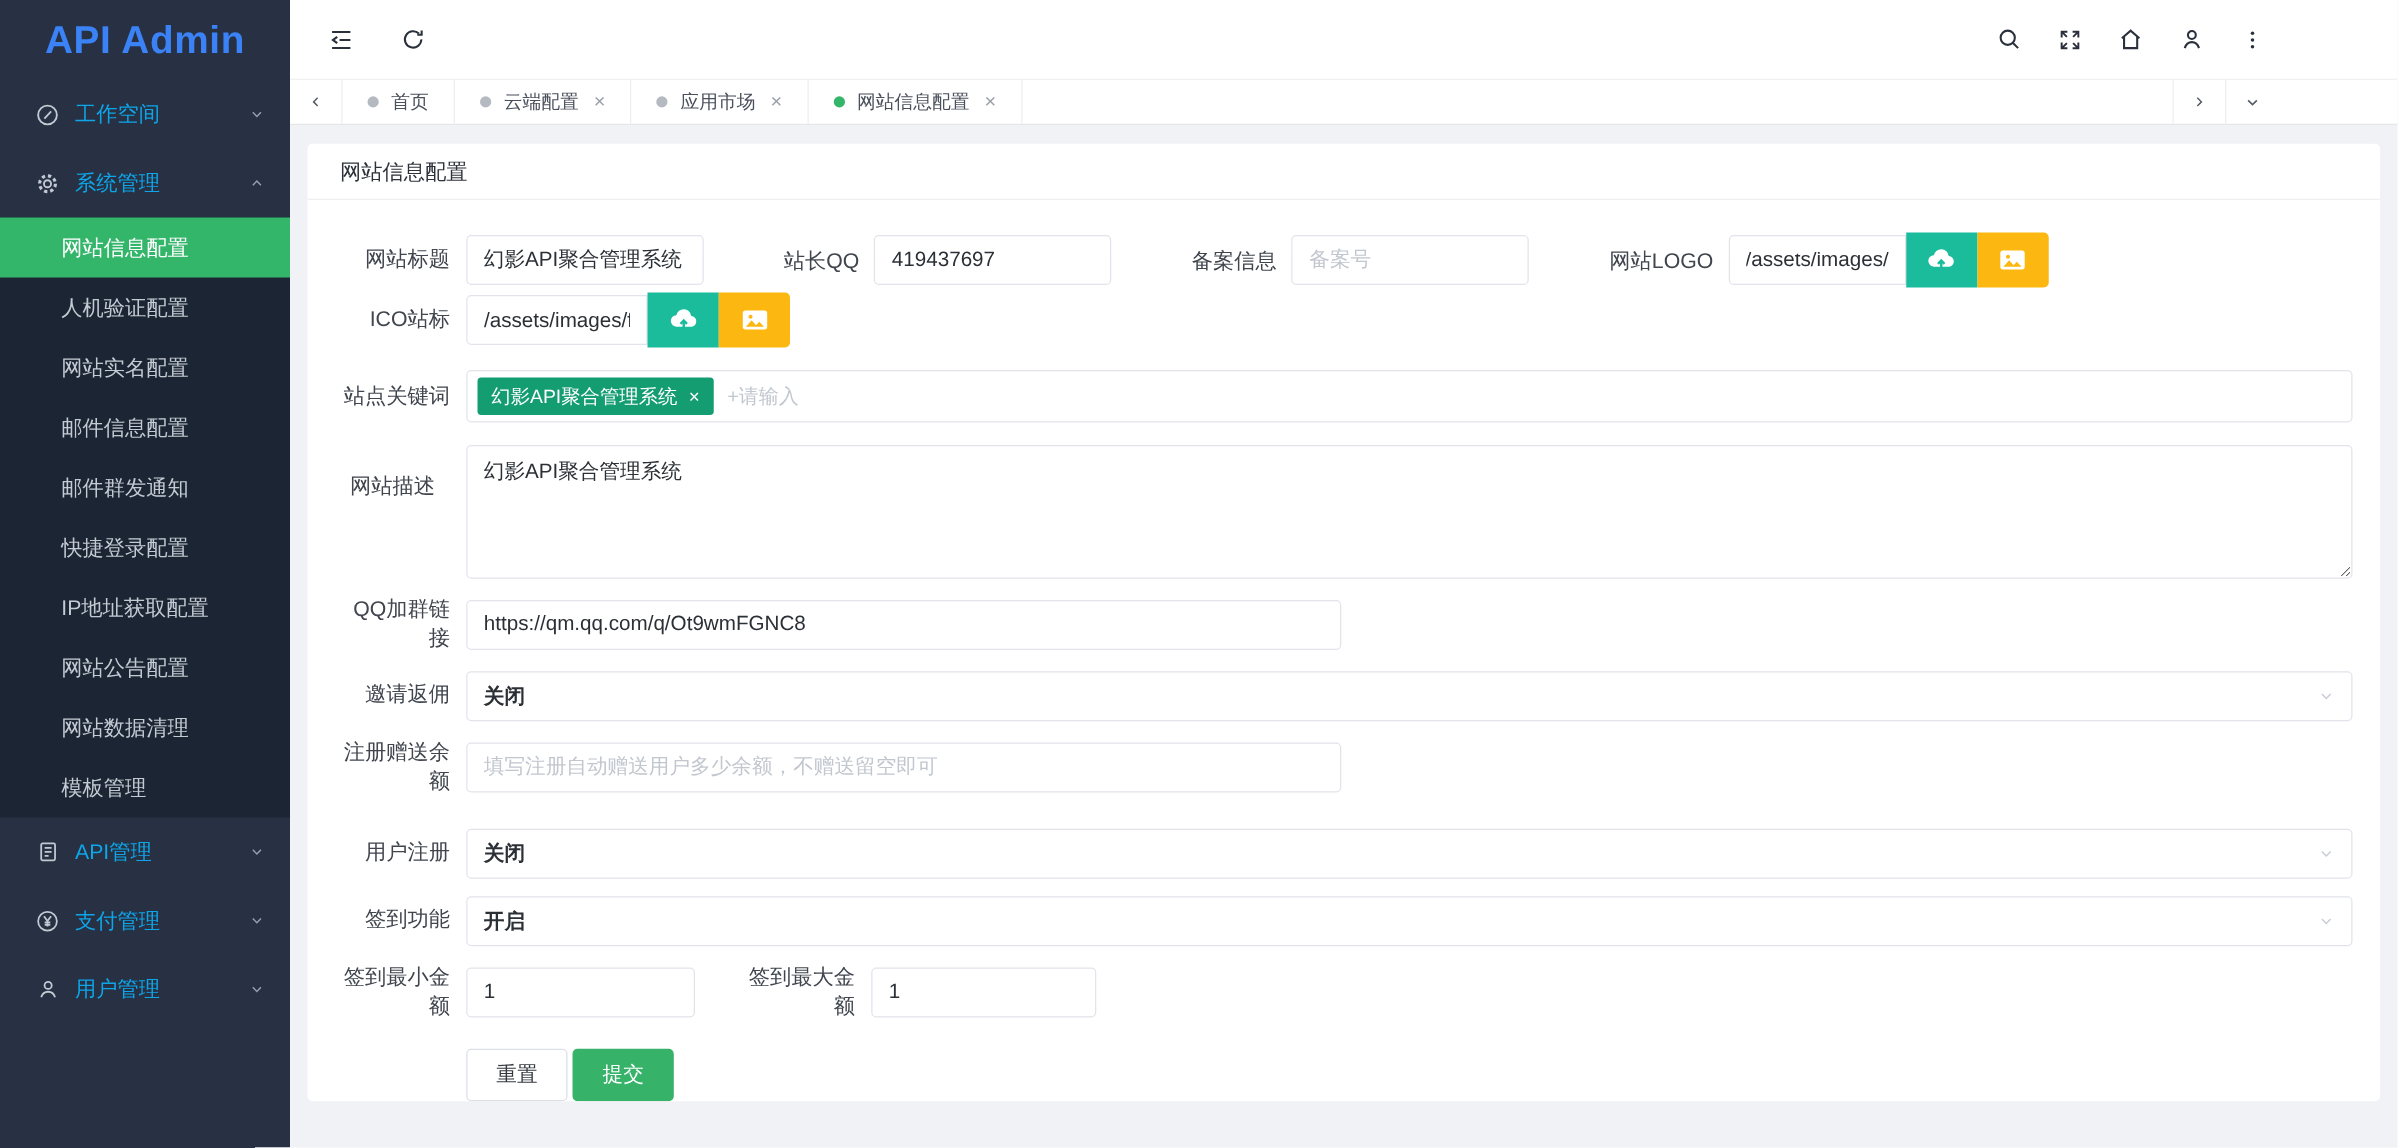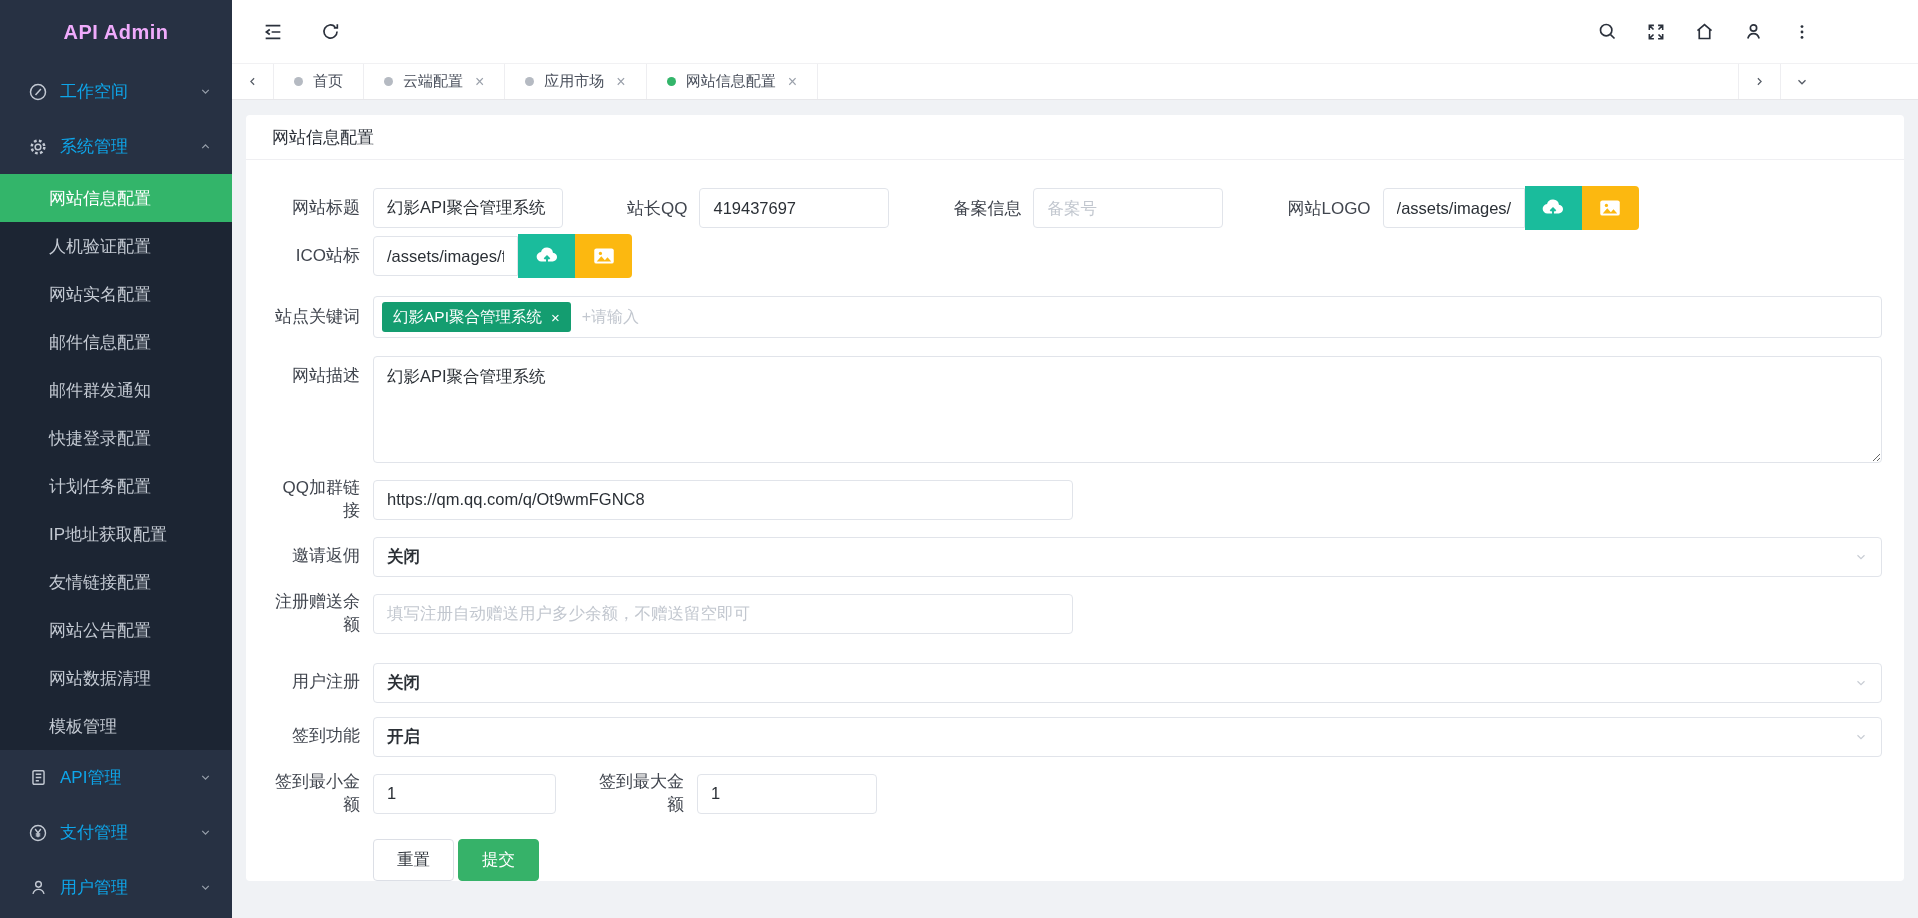--- a/index.html
+++ b/index.html
@@ -2,21 +2,21 @@
 <html><head>
 <meta charset="utf-8">
 <style>
   * { box-sizing: border-box; margin: 0; padding: 0; }
   html,body { width: 1918px; height: 918px; }
   body { font-family: "Liberation Sans", "DejaVu Sans", sans-serif; background:#f0f2f5; overflow:hidden; }
   .app { display:flex; width:1918px; height:918px; }
 
   
   .sidebar { width:232px; flex-shrink:0; background:#273143; color:#cdd2db; display:flex; flex-direction:column; }
-  .logo { height:64px; display:flex; align-items:center; justify-content:center; color:#f0abfc; font-size:20px; font-weight:bold; letter-spacing:.5px; }
+  .logo { height:64px; display:flex; align-items:center; justify-content:center; color:#3b82f6; font-size:31px; font-weight:bold; letter-spacing:.5px; }
   .side-item { height:55px; display:flex; align-items:center; padding:0 20px 0 27px; font-size:17px; cursor:pointer; color:#0ea5e9; }
   .side-item .s-icon { width:22px; height:22px; margin-right:11px; display:flex; align-items:center; justify-content:center; color:#c3c9d3; }
   .side-item .s-label { flex:1; }
   .chev { color:#98a0ac; display:flex; }
   .submenu { background:#1c2533; }
   .sub-item { height:48px; display:flex; align-items:center; padding-left:49px; font-size:17px; color:#c4cad3; cursor:pointer; }
   .sub-item.active { background:#33b56a; color:#ffffff; }
 
   
   .main { flex:1; display:flex; flex-direction:column; min-width:0; }
@@ -52,21 +52,21 @@
   .no-r { border-top-right-radius:0; border-bottom-right-radius:0; }
   .upbtn { width:57px; height:44px; border:none; display:flex; align-items:center; justify-content:center; cursor:pointer; }
   .upbtn.teal { background:#1abc9c; }
   .upbtn.yellow { background:#fcb810; border-radius:0 4px 4px 0; }
   .kwbox { flex:1; min-width:0; border:1px solid #e1e4ea; border-radius:4px; height:42px; display:flex; align-items:center; padding:0 8px; }
   .tag { background:#149d70; color:#fff; height:30px; display:flex; align-items:center; gap:9px; padding:0 11px; border-radius:3px; font-size:15.5px; white-space:nowrap; }
   .tag-x { cursor:pointer; font-size:15px; line-height:1; }
   .kw-ph { margin-left:11px; color:#c2c7cf; font-size:16px; }
   .ta { flex:1; min-width:0; height:107px; border:1px solid #e1e4ea; border-radius:4px; padding:9px 13px; font-size:16.5px; color:#2b3036; font-family:inherit; outline:none; }
   .row-top { align-items:flex-start; }
-  .row-top .flabel { margin-top:9px; }
+  .row-top .flabel { margin-top:22px;text-align:center; }
   .sel { flex:1; min-width:0; height:40px; border:1px solid #e1e4ea; border-radius:4px; display:flex; align-items:center; padding:0 13px; color:#2b3036; font-size:16.5px; cursor:pointer; background:#fff; }
   .sel .sel-val { flex:1;font-weight:bold; }
   .sel .chev { color:#c8ccd4; }
   .mb4 { margin-bottom:4px; } .mb18 { margin-bottom:18px; } .mb26 { margin-bottom:26px; }
   .btnrow { margin-left:105px; margin-top:22px; display:flex; gap:4px; padding-bottom:28px; }
   .btn { height:42px; padding:0 23px; border-radius:4px; font-size:16.5px; cursor:pointer; border:1px solid #dcdfe6; background:#fff; color:#33383f; font-family:inherit; }
   .btn.primary { background:#36b269; border-color:#36b269; color:#fff; }
   svg { display:block; }
 </style>
 </head>
@@ -107,23 +107,21 @@
         </span>
     </div>
 
     <nav class="submenu">
       <div class="sub-item active">网站信息配置</div>
       <div class="sub-item">人机验证配置</div>
       <div class="sub-item">网站实名配置</div>
       <div class="sub-item">邮件信息配置</div>
       <div class="sub-item">邮件群发通知</div>
       <div class="sub-item">快捷登录配置</div>
-      <div class="sub-item">计划任务配置</div>
       <div class="sub-item">IP地址获取配置</div>
-      <div class="sub-item">友情链接配置</div>
       <div class="sub-item">网站公告配置</div>
       <div class="sub-item">网站数据清理</div>
       <div class="sub-item">模板管理</div>
     </nav>
 
     <div class="side-item">
       <span class="s-icon">
         <svg width="19" height="19" viewBox="0 0 24 24" fill="none" stroke="currentColor" stroke-width="1.8">
             <rect x="5" y="3.5" width="14" height="17" rx="1.5"></rect>
             <path d="M8.5 8h7M8.5 12h7M8.5 16h4"></path>

